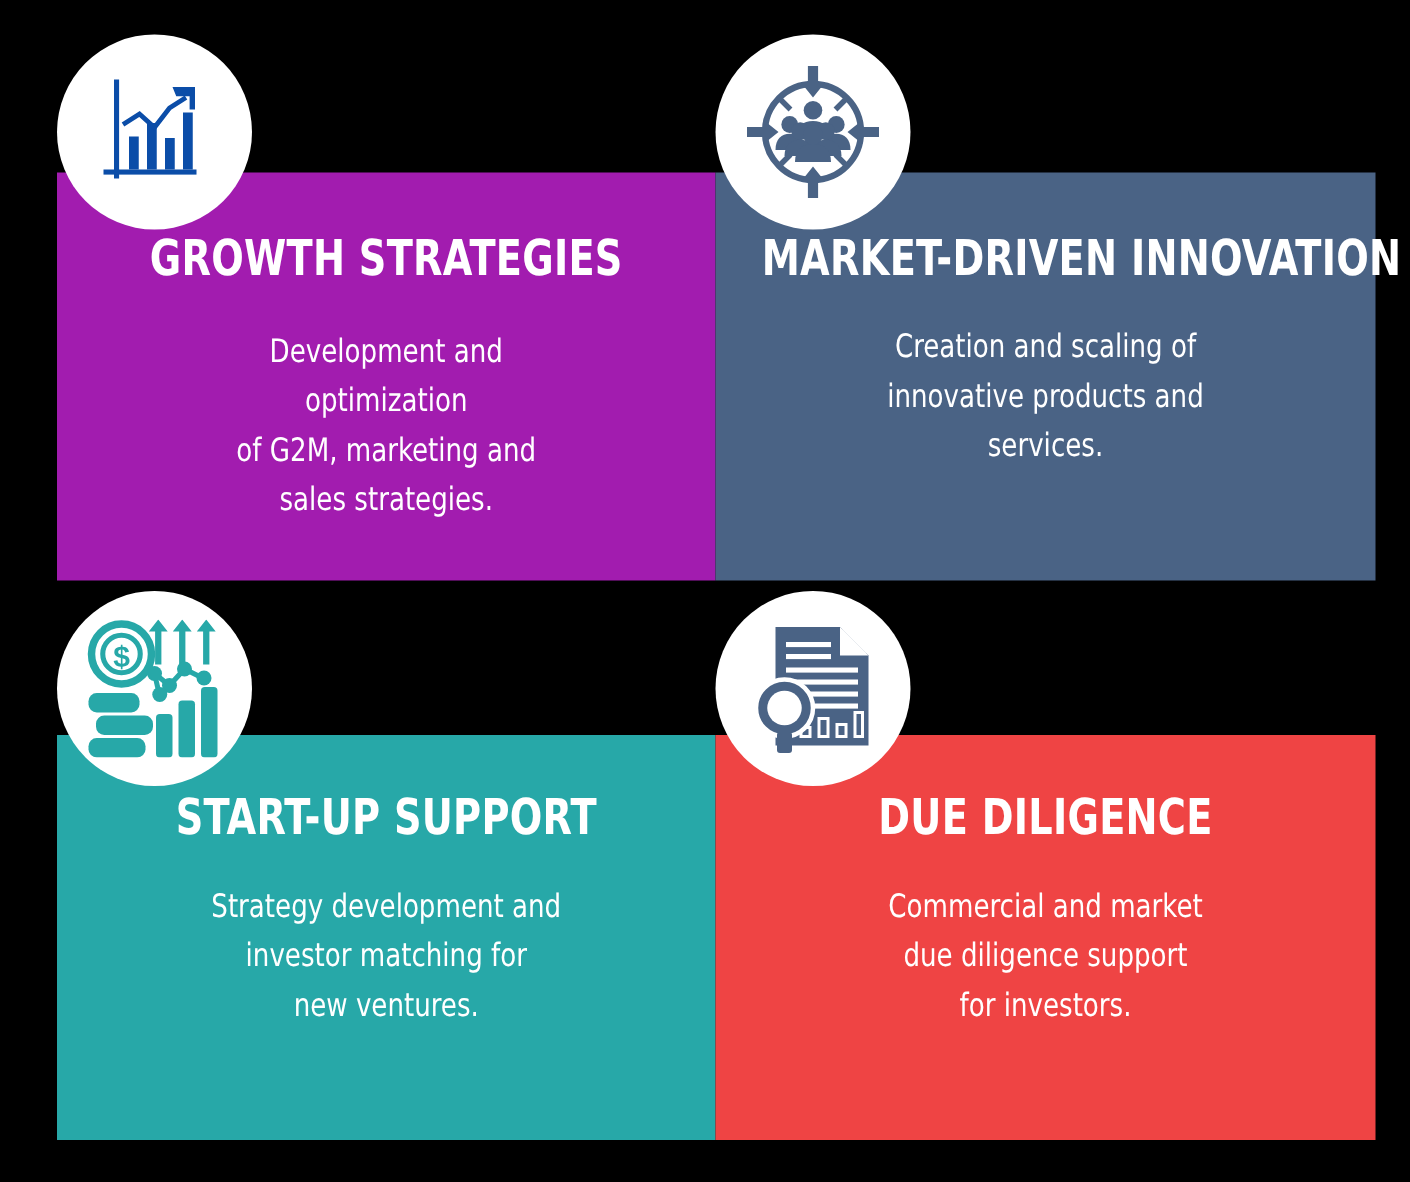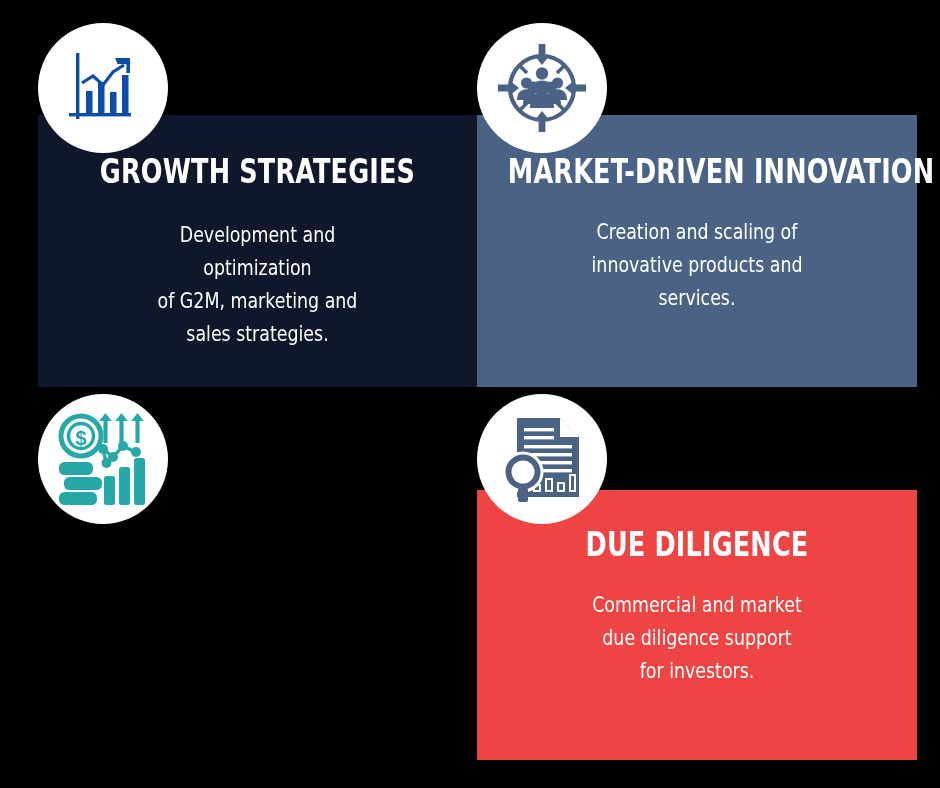--- a/index.html
+++ b/index.html
@@ -95,21 +95,21 @@
   .medallion.m-bl { left: 38px;  top: 394px; }
   .medallion.m-br { left: 477px; top: 394px; }
 
   .medallion svg { display: block; }
 </style>
 </head>
 <body style="background: rgb(0, 0, 0);">
 
 <div id="board">
 
-  <div class="panel tl" style="background: #0f172a;">
+  <div class="panel tl" style="background: #a21caf;">
     <div class="panel-title">GROWTH STRATEGIES</div>
     <div class="panel-body">Development and
 optimization
 of G2M, marketing and
 sales strategies.</div>
   </div>
   <div class="medallion m-tl">
     <span>
       <svg width="86" height="86" viewBox="0 0 86 86" aria-hidden="true">
         <g fill="#0b4da8">
@@ -181,20 +181,26 @@
             <path d="M44 62 C44 54.5 48.5 51.2 54.5 51.2 C60.5 51.2 65 54.5 65 62 Z"></path>
 
             <circle cx="46" cy="48" r="6.6"></circle>
             <path d="M34 66 C34 57.5 39 54 46 54 C53 54 58 57.5 58 66 Z"></path>
           </g>
         </g>
       </svg>
     </span>
   </div>
 
+  <div class="panel bl" style="background: rgb(39, 168, 168);">
+    <div class="panel-title">START-UP SUPPORT</div>
+    <div class="panel-body">Strategy development and
+investor matching for
+new ventures.</div>
+  </div>
   <div class="medallion m-bl">
     <span>
       <svg width="92" height="92" viewBox="0 0 92 92" aria-hidden="true">
         <g fill="#27a8a8">
 
           <circle cx="24" cy="23" r="20" fill="none" stroke="#27a8a8" stroke-width="5"></circle>
           <circle cx="24" cy="23" r="12.5" fill="none" stroke="#27a8a8" stroke-width="3.4"></circle>
           <text x="24" y="31.5" text-anchor="middle" font-family="'Liberation Sans', sans-serif" font-size="20" font-weight="700" fill="#27a8a8">$</text>
 
           <path d="M46.4 30 L46.4 8 L42.2 8 L48.5 0 L54.8 8 L50.6 8 L50.6 30 Z"></path>

